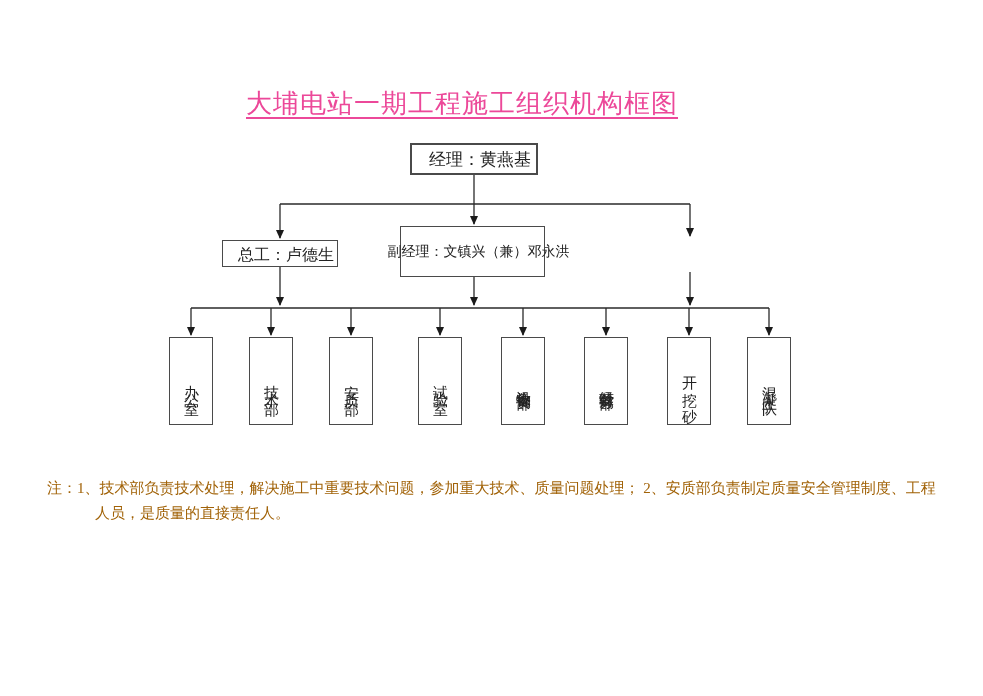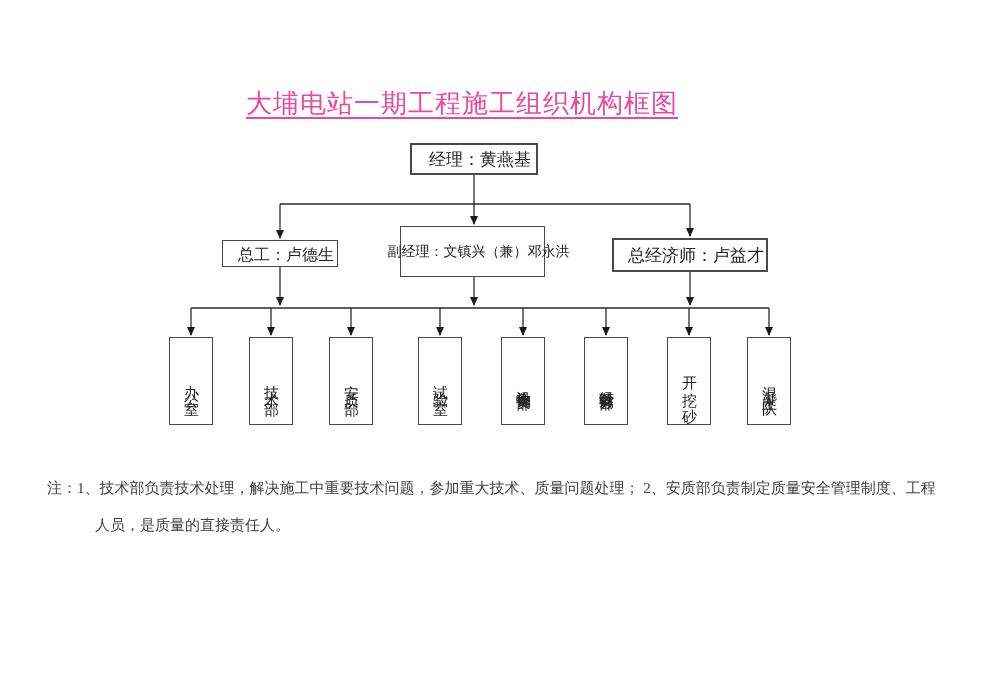--- a/index.html
+++ b/index.html
@@ -51,26 +51,26 @@
     line-height:1;
   }
   .ls8  { letter-spacing:8px;  margin-bottom:-8px; }
   .ls14 { letter-spacing:16px; margin-bottom:-16px; }
   .ls4  { letter-spacing:5px;  margin-bottom:-5px; }
   .ls1  { letter-spacing:1px;  margin-bottom:-1px; }
   svg.wires { position:absolute; left:0; top:0; width:983px; height:696px; }
   .notes {
     position:absolute; left:47px; top:477px; width:930px;
     font-size:15px; line-height:22px;
-    color:#404040;
+    color:#a16207;
   }
   .notes .ln { white-space:nowrap; }
   .notes .ind1 { padding-left:31px; }
   .notes .ind2 { padding-left:48px; }
-  .notes .ln6 { margin-top:15px;font-family:Liberation Serif, serif; }
+  .notes .ln6 { margin-top:3px;font-family:Liberation Serif, serif; }
 </style>
 </head>
 <body>
 
 <div class="page">
 
   <div class="title">大埔电站一期工程施工组织机构框图</div>
 
   <svg class="wires" viewBox="0 0 983 696" xmlns="http://www.w3.org/2000/svg">
     <defs>
@@ -104,23 +104,20 @@
 
   <div class="box thin chiefeng">
     <span>总工：卢德生</span>
   </div>
 
   <div class="box thin deputy">
     <span>副经理：文镇兴（兼）</span>
     <span>邓永洪</span>
   </div>
 
-  <div class="box economist">
-    <span>总经济师：卢益才</span>
-  </div>
 
   <div class="dept" style="left:169px">
     <span class="vtext ls8">办公室</span>
   </div>
   <div class="dept" style="left:249px">
     <span class="vtext ls8">技术部</span>
   </div>
   <div class="dept" style="left:329px">
     <span class="vtext ls8">安质部</span>
   </div>

